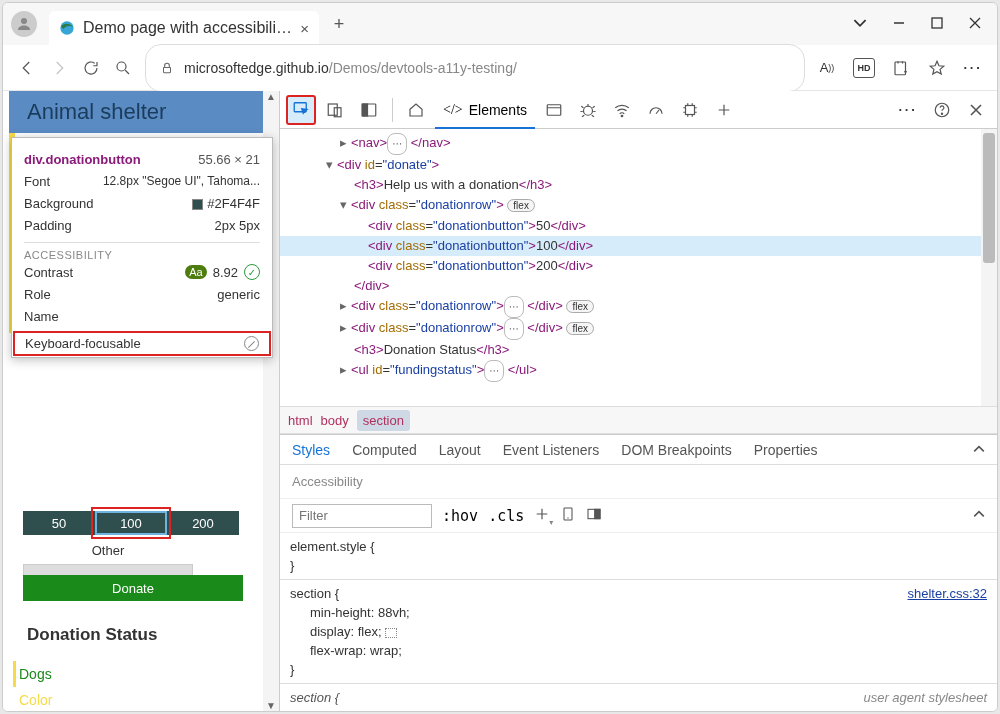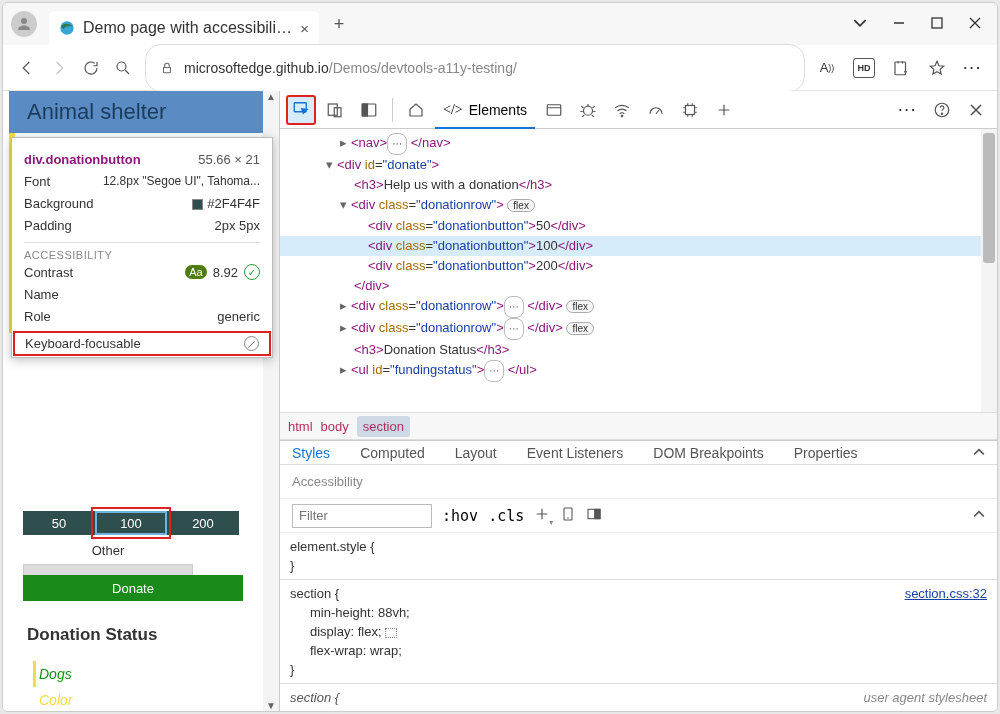--- a/index.html
+++ b/index.html
@@ -49,21 +49,21 @@
 .hl-row { border:2px solid #d22; margin:4px -11px -9px -11px; padding:3px 10px; display:flex; justify-content:space-between; align-items:center; }
 
 .donbtns { position:absolute; top:420px; left:20px; display:flex; gap:0; }
 .donbtns .db { width:72px; height:24px; background:#2f4f4f; color:#fff; display:flex; align-items:center; justify-content:center; font-size:13px; }
 .donbtns .db.sel { position:relative; box-shadow:inset 0 0 0 2px #6fb3e0; }
 .donbtns .db.sel:after { content:""; position:absolute; inset:-4px; border:2px solid #d22; }
 .otherrow { position:absolute; top:452px; left:20px; display:flex; align-items:center; gap:6px;flex-direction:column; }
 .otherrow input { width:170px; height:20px; background:#ddd; border:1px solid #ccc; }
 .donatebtn { position:absolute; top:484px; left:20px; width:220px; height:26px; background:#1a8a1a; color:#fff; display:flex; align-items:center; justify-content:center; }
 .donstatus { position:absolute; top:534px; left:24px; font-weight:700; font-size:17px; }
-.stlist { position:absolute; top:570px; left:36px; font-size:14px; line-height:26px;font-style:italic; }
+.stlist { position:absolute; top:570px; left:16px; font-size:14px; line-height:26px; }
 .stlist .bar { border-left:3px solid #f5db4a; padding-left:3px; margin-left:-6px;}
 .vscroll { position:absolute; right:0; top:0; bottom:0; width:16px; background:#f4f4f4; display:flex; flex-direction:column; align-items:center; justify-content:space-between; }
 .vscroll .arr { font-size:10px; color:#666; }
 
 
 .dt { flex:1; display:flex; flex-direction:column; border-left:1px solid #ccc; }
 .dt-toolbar { height:38px; border-bottom:1px solid #ccc; display:flex; align-items:center; padding:0 6px; gap:4px; }
 .dt-toolbar .tb { width:30px; height:30px; display:flex; align-items:center; justify-content:center; border-radius:3px; }
 .dt-toolbar .tb.sel { border:2px solid #d22; background:#d7ecfa; }
 .dt-toolbar .etab { height:36px; display:flex; align-items:center; gap:6px; padding:0 8px; font-size:14px;}
@@ -81,21 +81,21 @@
 .pill { border:1px solid #aaa; border-radius:9px; font-size:10px; padding:0 5px; background:#f5f5f5; }
 .sel-line { background:#d7ecfa; margin:0 -60px 0 -60px; padding-left:60px; }
 .tri { color:#666; display:inline-block; width:11px; }
 .domscroll { width:16px; background:#f4f4f4; position:relative;}
 .domscroll .thumb { position:absolute; left:2px; right:2px; top:4px; height:130px; background:#bbb; border-radius:3px;}
 .crumbs { height:28px; background:#f7f7f7; border-top:1px solid #ddd; border-bottom:1px solid #ddd; display:flex; align-items:center; gap:8px; padding:0 8px; font-size:13px; }
 .crumbs span { color:#b03060; }
 .crumbs span.sel { background:#cfd9e6; padding:3px 6px; border-radius:3px;}
 
 .styles { display:flex; flex-direction:column; border-top:1px solid #ccc; }
-.styletabs { height:24px; display:flex; align-items:center; gap:30px; padding:0 12px; font-size:14px; color:#555; border-bottom:1px solid #ddd;}
+.styletabs { height:30px; display:flex; align-items:center; gap:22px; padding:0 12px; font-size:14px; color:#555; border-bottom:1px solid #ddd;}
 .styletabs .st.active { color:#1573d6; }
 .styletabs .chev { margin-left:auto; }
 .stylerow { height:34px; display:flex; align-items:center; padding:0 12px; gap:10px; color:#888; border-bottom:1px solid #eee;}
 .stylerow.filt input { border:1px solid #bbb; height:24px; width:140px; padding:0 6px; font-size:13px;}
 .stylerow.filt .mono { font-family:Consolas,monospace; color:#000000; font-size:15px; }
 .stylecode { font-family:Consolas,monospace; font-size:13px; padding:4px 10px; line-height:19px;}
 .link { color:#1a3fa3; text-decoration:underline; float:right; }
 .ua { color:#888; font-style:italic; float:right; }
 .sectbord { border-top:1px solid #ddd; }
 svg { overflow:visible; }
@@ -212,26 +212,26 @@
         <div class="sect">ACCESSIBILITY</div>
         <div class="row">
             <span>Contrast</span>
             <span style="display:flex;gap:6px;align-items:center">
               <span class="aa">Aa</span>
               <span>8.92</span>
               <span class="check">✓</span>
             </span>
           </div>
         <div class="row">
+            <span>Role</span>
+            <span>generic</span>
+          </div>
+        <div class="row">
             <span>Name</span>
             <span></span>
-          </div>
-        <div class="row">
-            <span>Role</span>
-            <span>generic</span>
           </div>
         <div class="hl-row">
             <span>Keyboard-focusable</span>
             <span class="forbid"></span>
           </div>
       </div>
 
       <div class="donbtns">
         <div class="db">50</div>
         <div class="db sel">100</div>
@@ -393,21 +393,21 @@
               </svg></span>
           <span class="chev" style="margin-left:auto"><svg width="12" height="12" viewBox="0 0 10 10">
                 <path d="M1 7l4-4 4 4" stroke="#555" fill="none" stroke-width="1.3"></path>
               </svg></span>
         </div>
         <div class="stylecode">
           <div><span>element.style {</span></div>
           <div><span>}</span></div>
         </div>
         <div class="stylecode sectbord">
-          <div><span class="link">section.css:32</span><span>section {</span></div>
+          <div><span class="link">shelter.css:32</span><span>section {</span></div>
           <div style="padding-left:20px"><span>min-height: 88vh;</span></div>
           <div style="padding-left:20px"><span>display: flex;</span> <span style="display:inline-block;border:1px dotted #888;width:12px;height:10px;vertical-align:middle"></span></div>
           <div style="padding-left:20px"><span>flex-wrap: wrap;</span></div>
           <div><span>}</span></div>
         </div>
         <div class="stylecode sectbord">
           <div><span class="ua">user agent stylesheet</span><span style="font-style:italic;color:#555">section {</span></div>
         </div>
       </div>
     </div>

